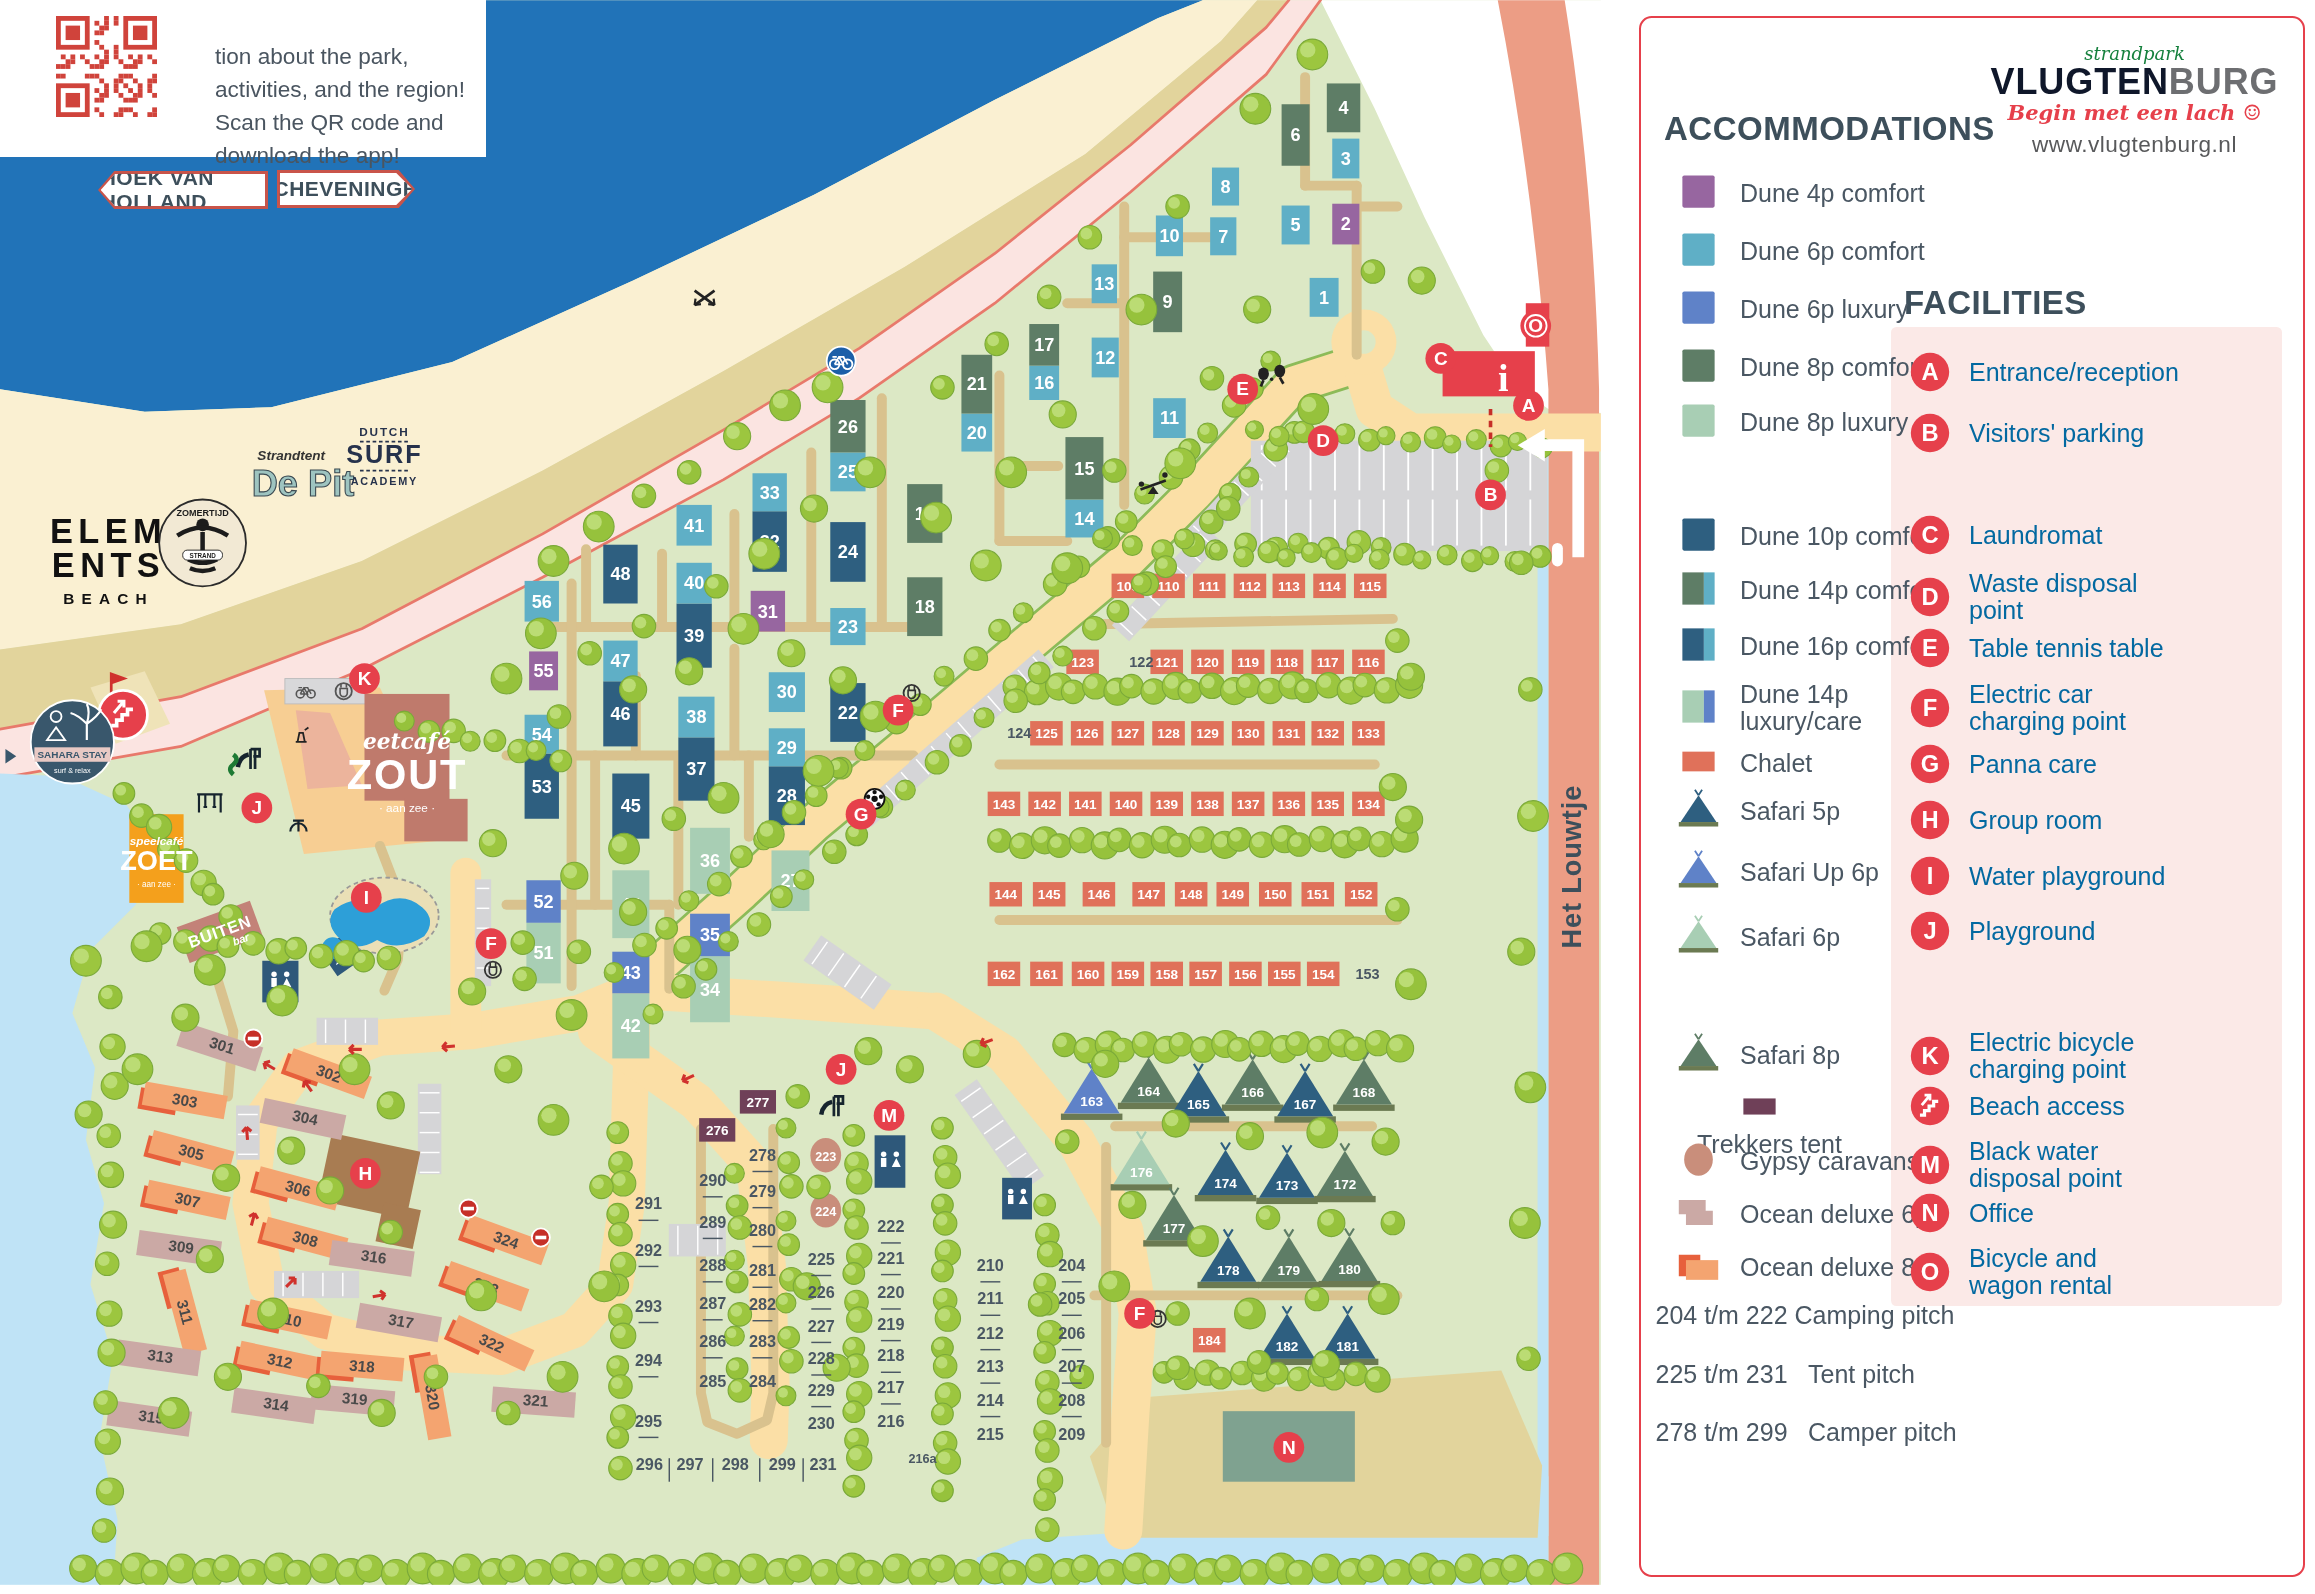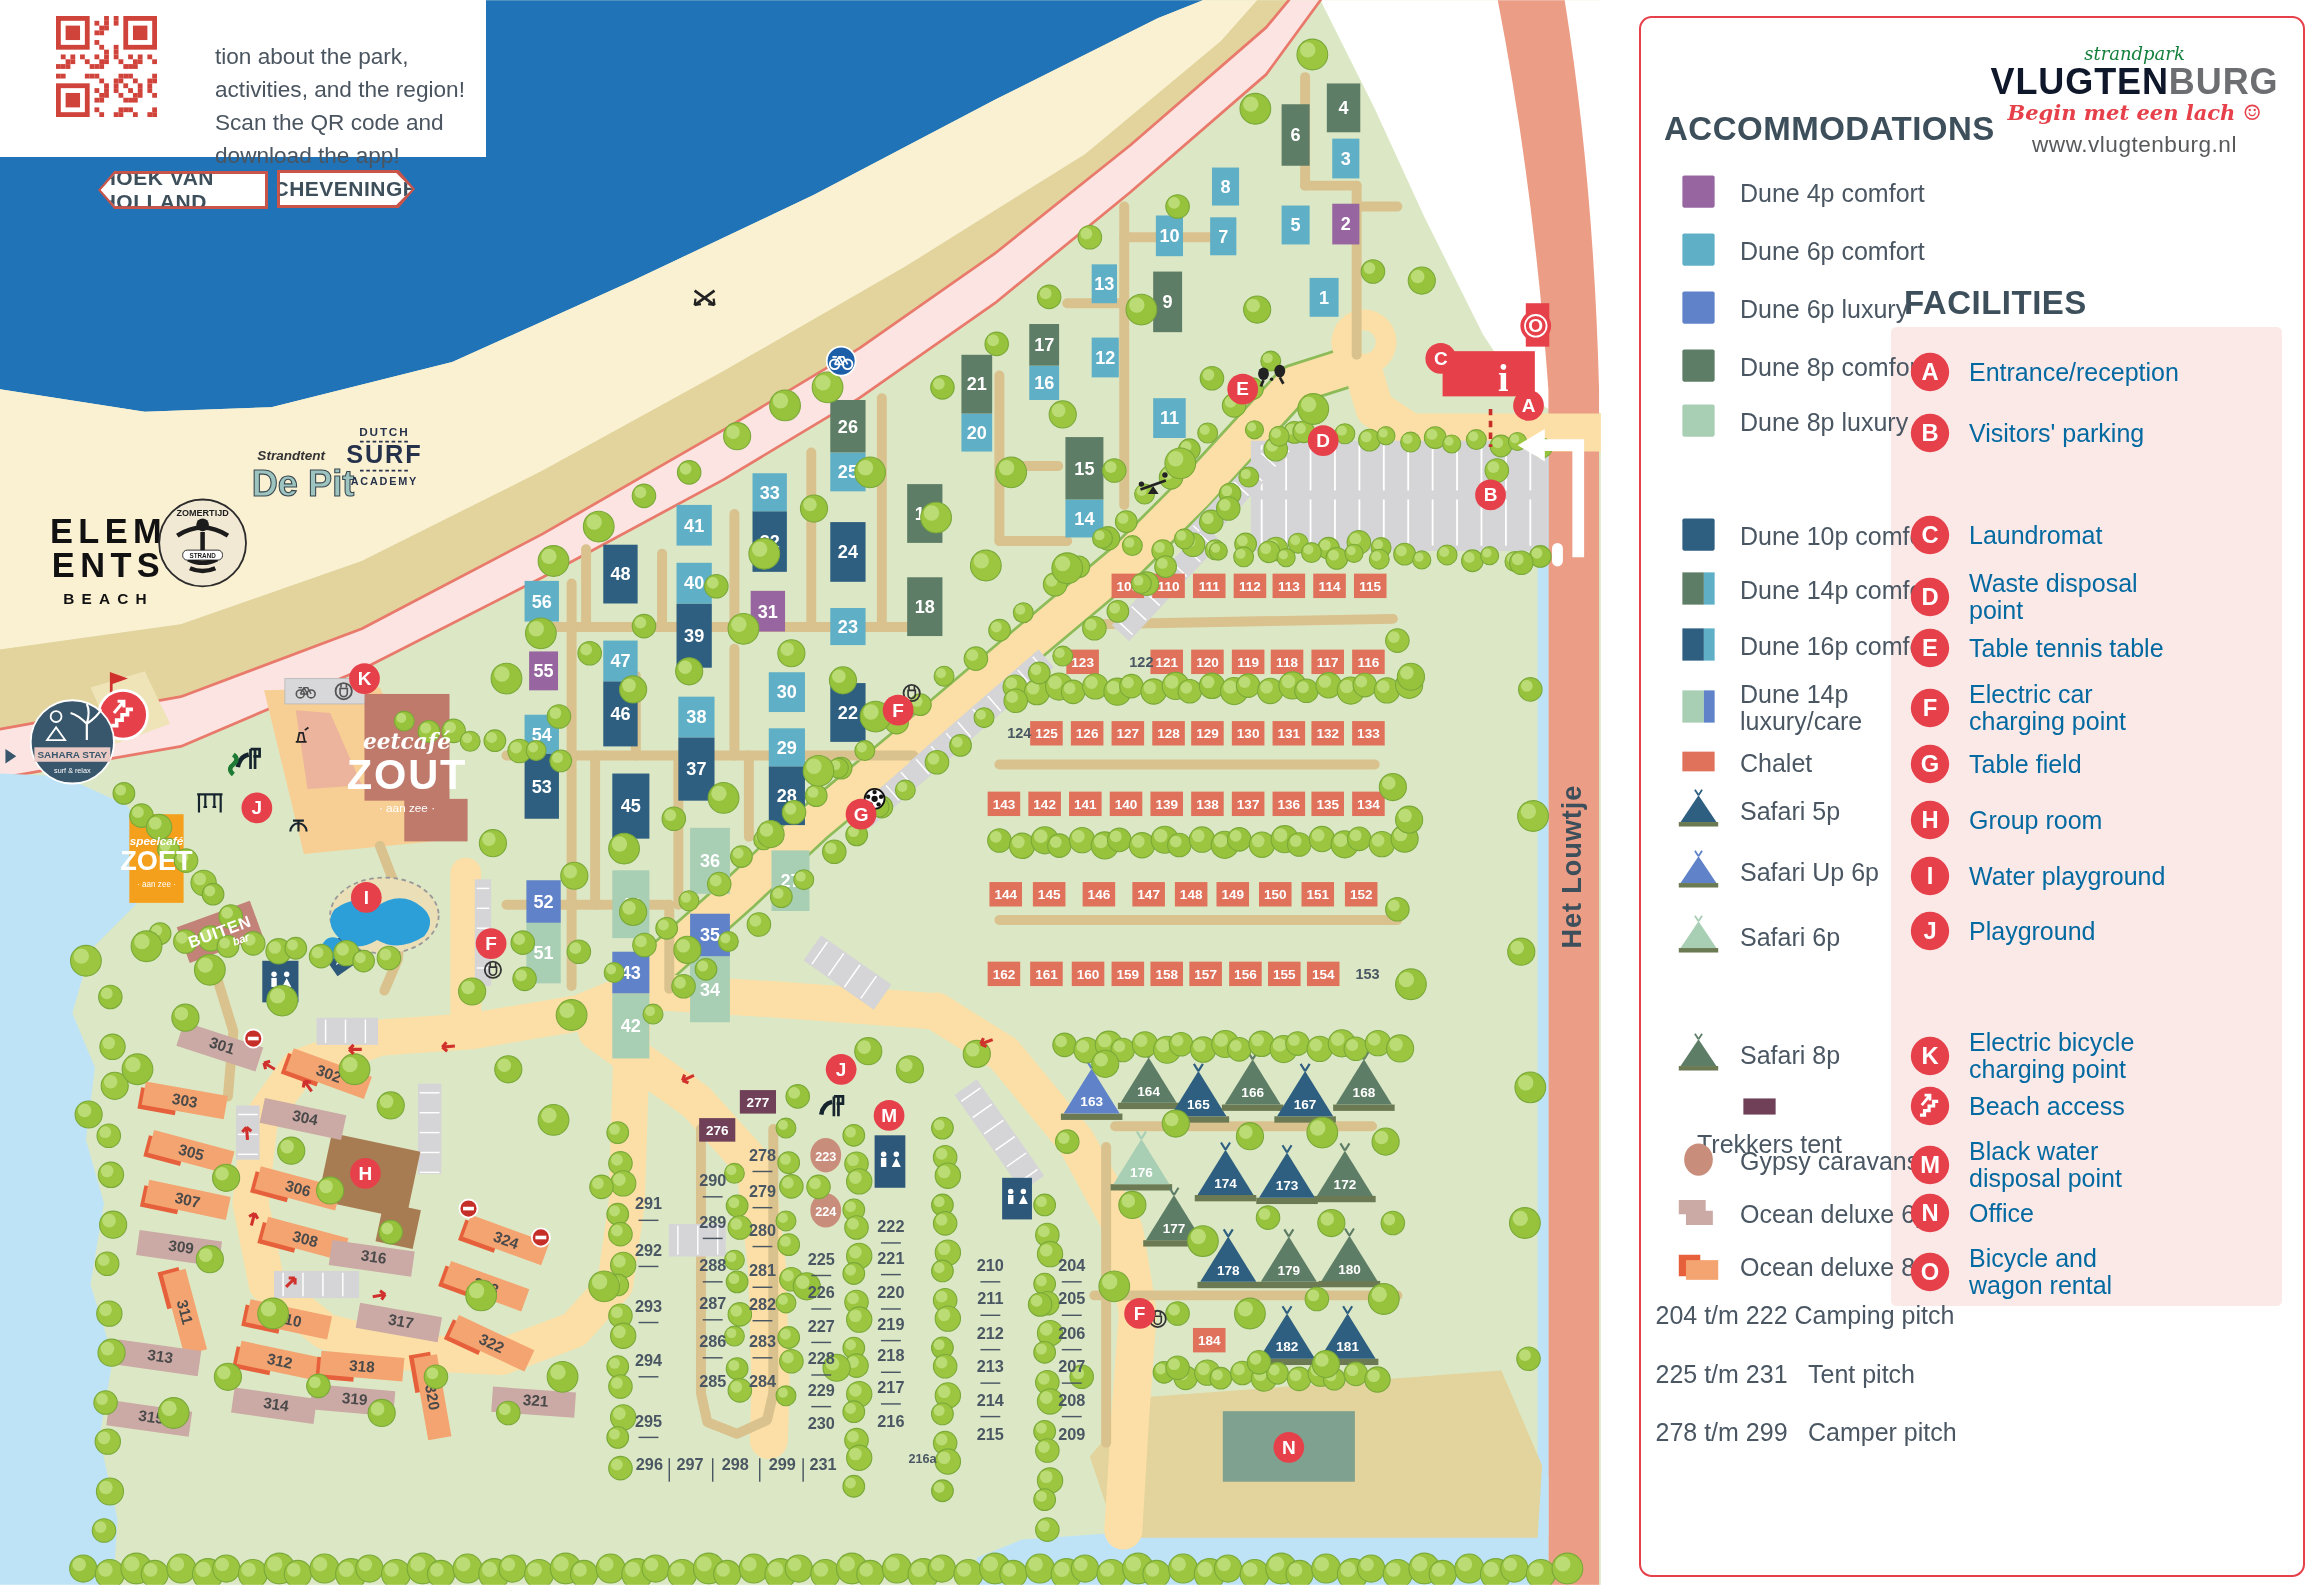--- a/index.html
+++ b/index.html
@@ -2553,21 +2553,21 @@
             <circle r="21" fill="#E6404B"></circle>
             <text x="0" y="9" text-anchor="middle" font-size="26" font-weight="bold" fill="#fff" font-family="Liberation Sans,sans-serif">F</text>
           </svg>
           <span class="lab">Electric car<br>charging point</span>
         </div>
         <div class="fac-row" style="left: 268px; top: 725px;">
           <svg width="42" height="42" viewBox="-23 -23 46 46">
             <circle r="21" fill="#E6404B"></circle>
             <text x="0" y="9" text-anchor="middle" font-size="26" font-weight="bold" fill="#fff" font-family="Liberation Sans,sans-serif">G</text>
           </svg>
-          <span class="lab">Table field</span>
+          <span class="lab">Panna care</span>
         </div>
         <div class="fac-row" style="left: 268px; top: 781px;">
           <svg width="42" height="42" viewBox="-23 -23 46 46">
             <circle r="21" fill="#E6404B"></circle>
             <text x="0" y="9" text-anchor="middle" font-size="26" font-weight="bold" fill="#fff" font-family="Liberation Sans,sans-serif">H</text>
           </svg>
           <span class="lab">Group room</span>
         </div>
         <div class="fac-row" style="left: 268px; top: 837px;">
           <svg width="42" height="42" viewBox="-23 -23 46 46">

